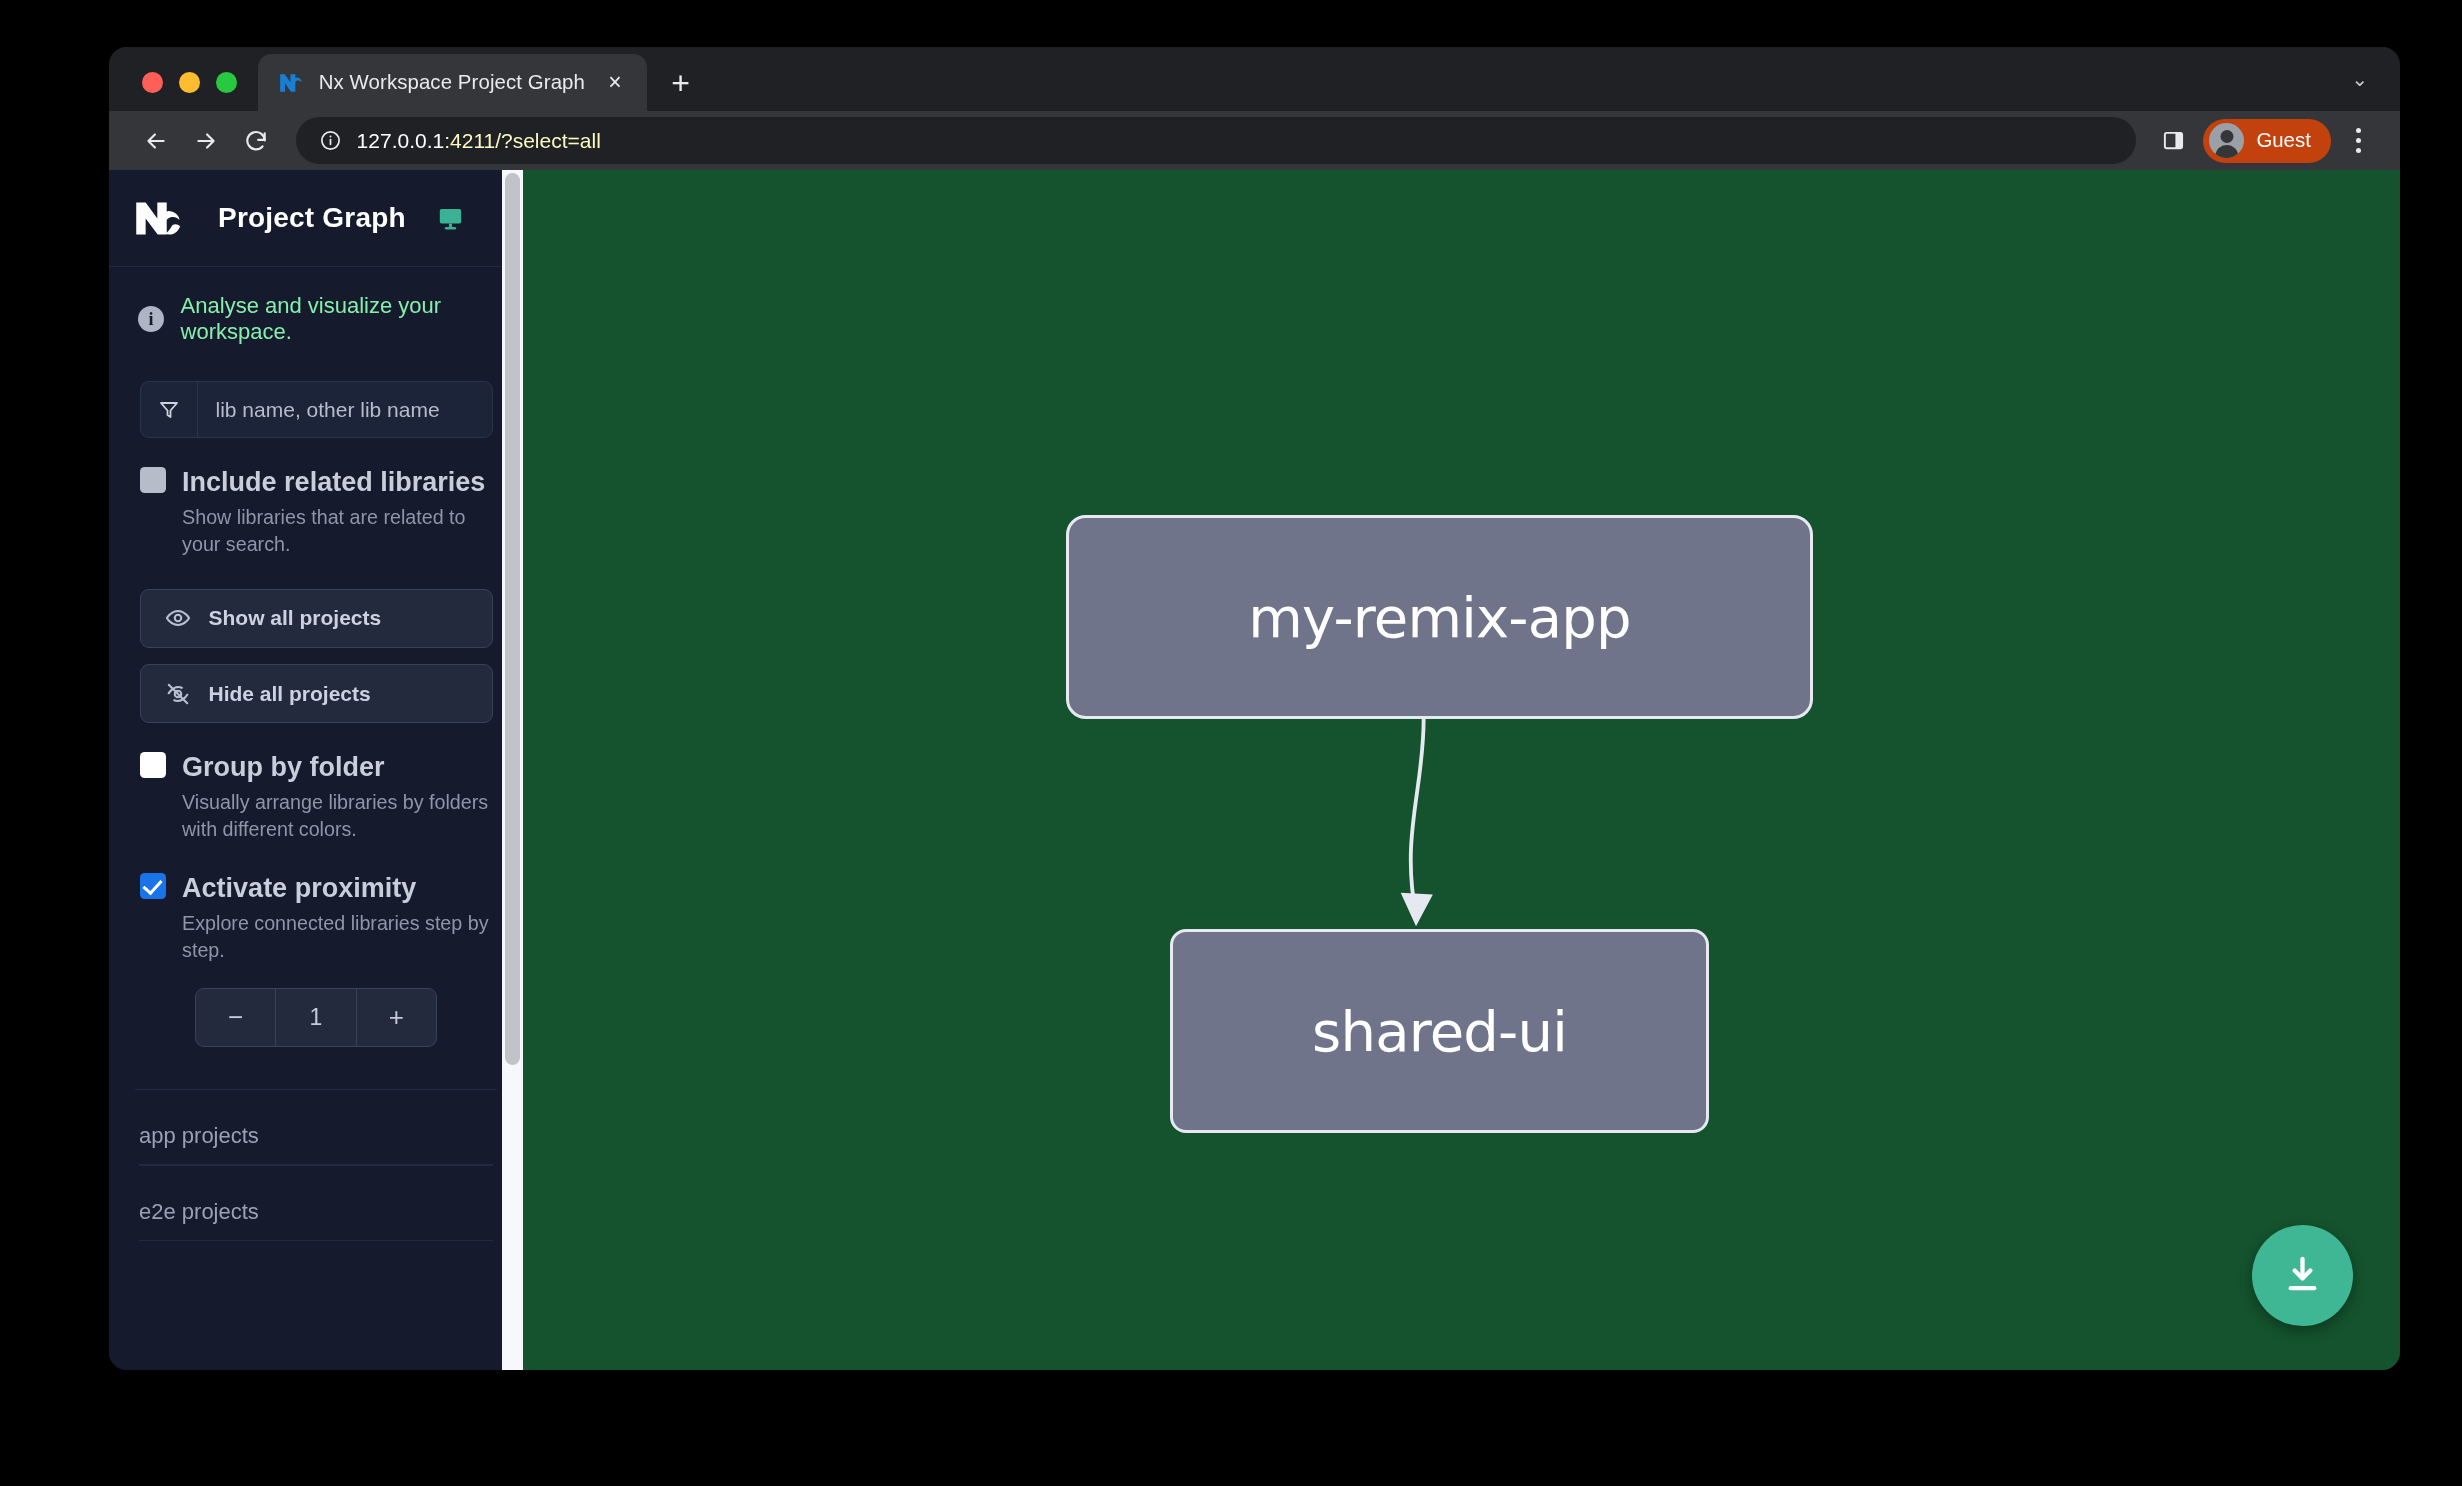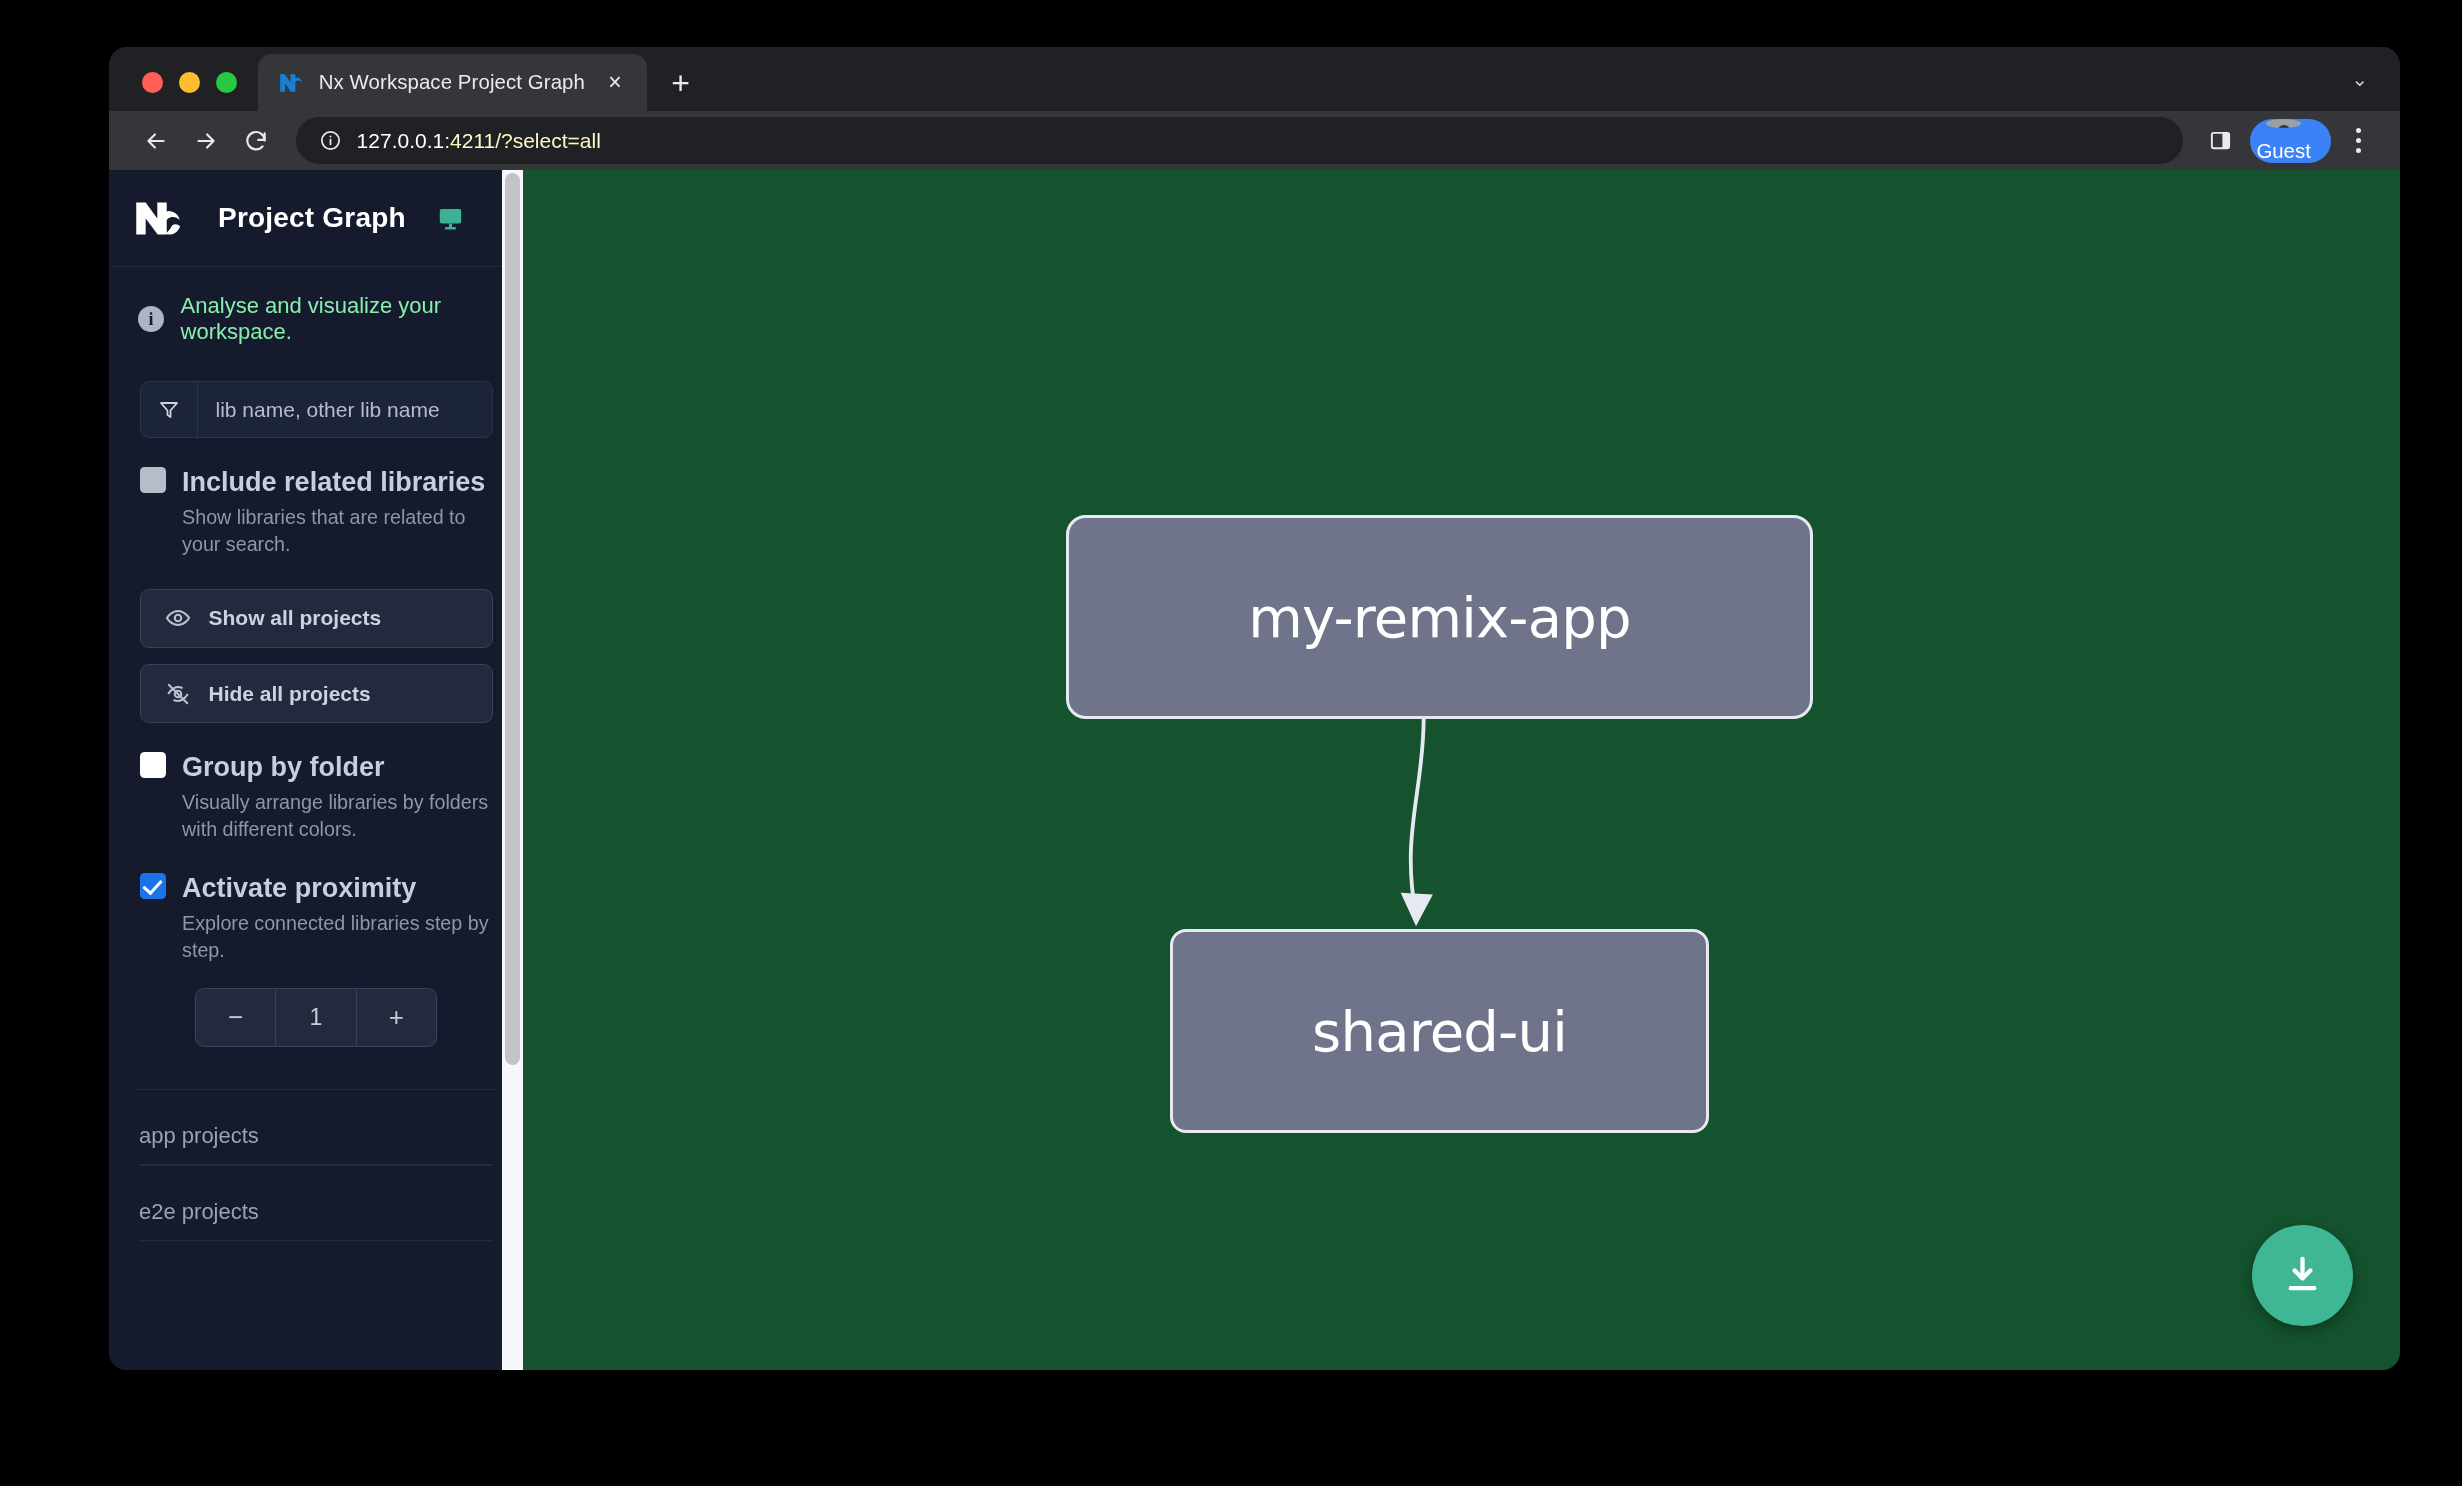--- a/index.html
+++ b/index.html
@@ -93,23 +93,23 @@
   .omnibox-text { font-size: 21px; color: #e8eaed; white-space: nowrap; }
   .omnibox-text .host { color: #ffffff; }
   .omnibox-text .path { color: #fef9c3; }
   .tb-icon {
     width: 42px; height: 42px;
     display: flex; align-items: center; justify-content: center;
     color: #e8eaed;
   }
   .profile-pill {
     height: 44px; border-radius: 23px;
-    background: #3b82f6;
+    background: #c2410c;
     display: flex; align-items: center; gap: 12px;
-    padding: 0 19.7px 0 6px; margin-left: 6px; flex-direction: column;
+    padding: 0 19.7px 0 6px; margin-left: 6px;
   }
   .avatar {
     width: 35px; height: 35px; border-radius: 50%;
     background: #9aa0a6; position: relative; overflow: hidden;
   }
   .avatar::before {
     content: ""; position: absolute; left: 50%; top: 6.8px;
     transform: translateX(-50%);
     width: 13px; height: 13px; border-radius: 50%; background: #35363a;
   }

